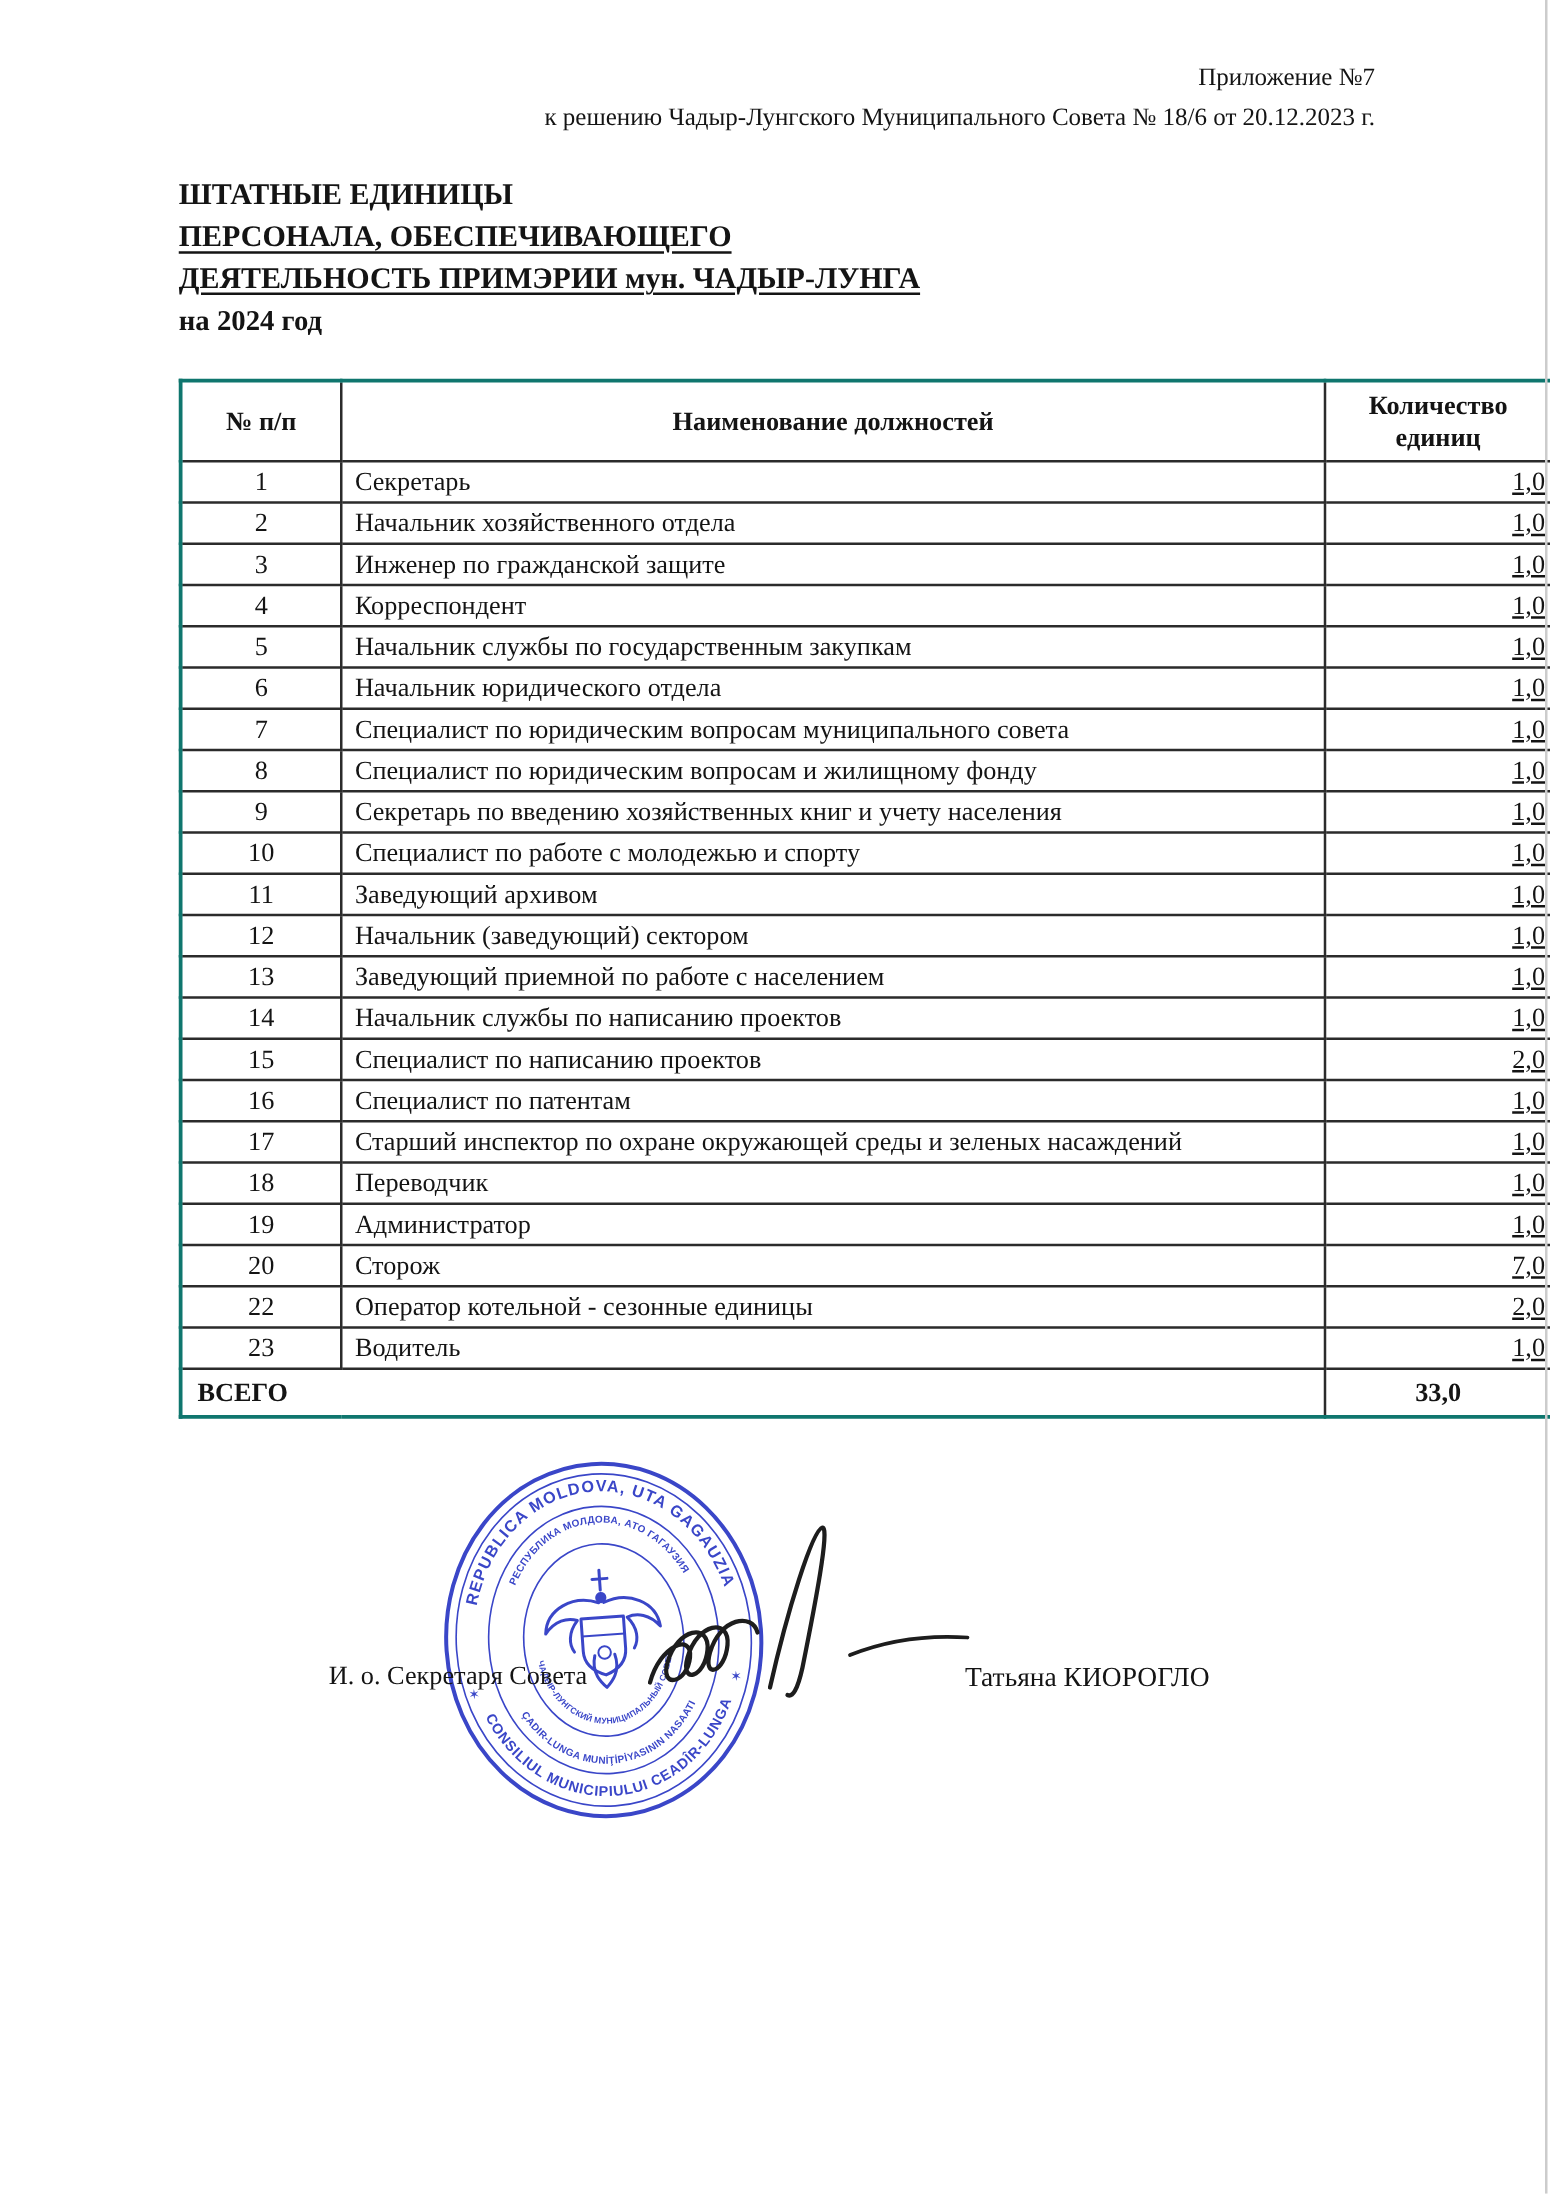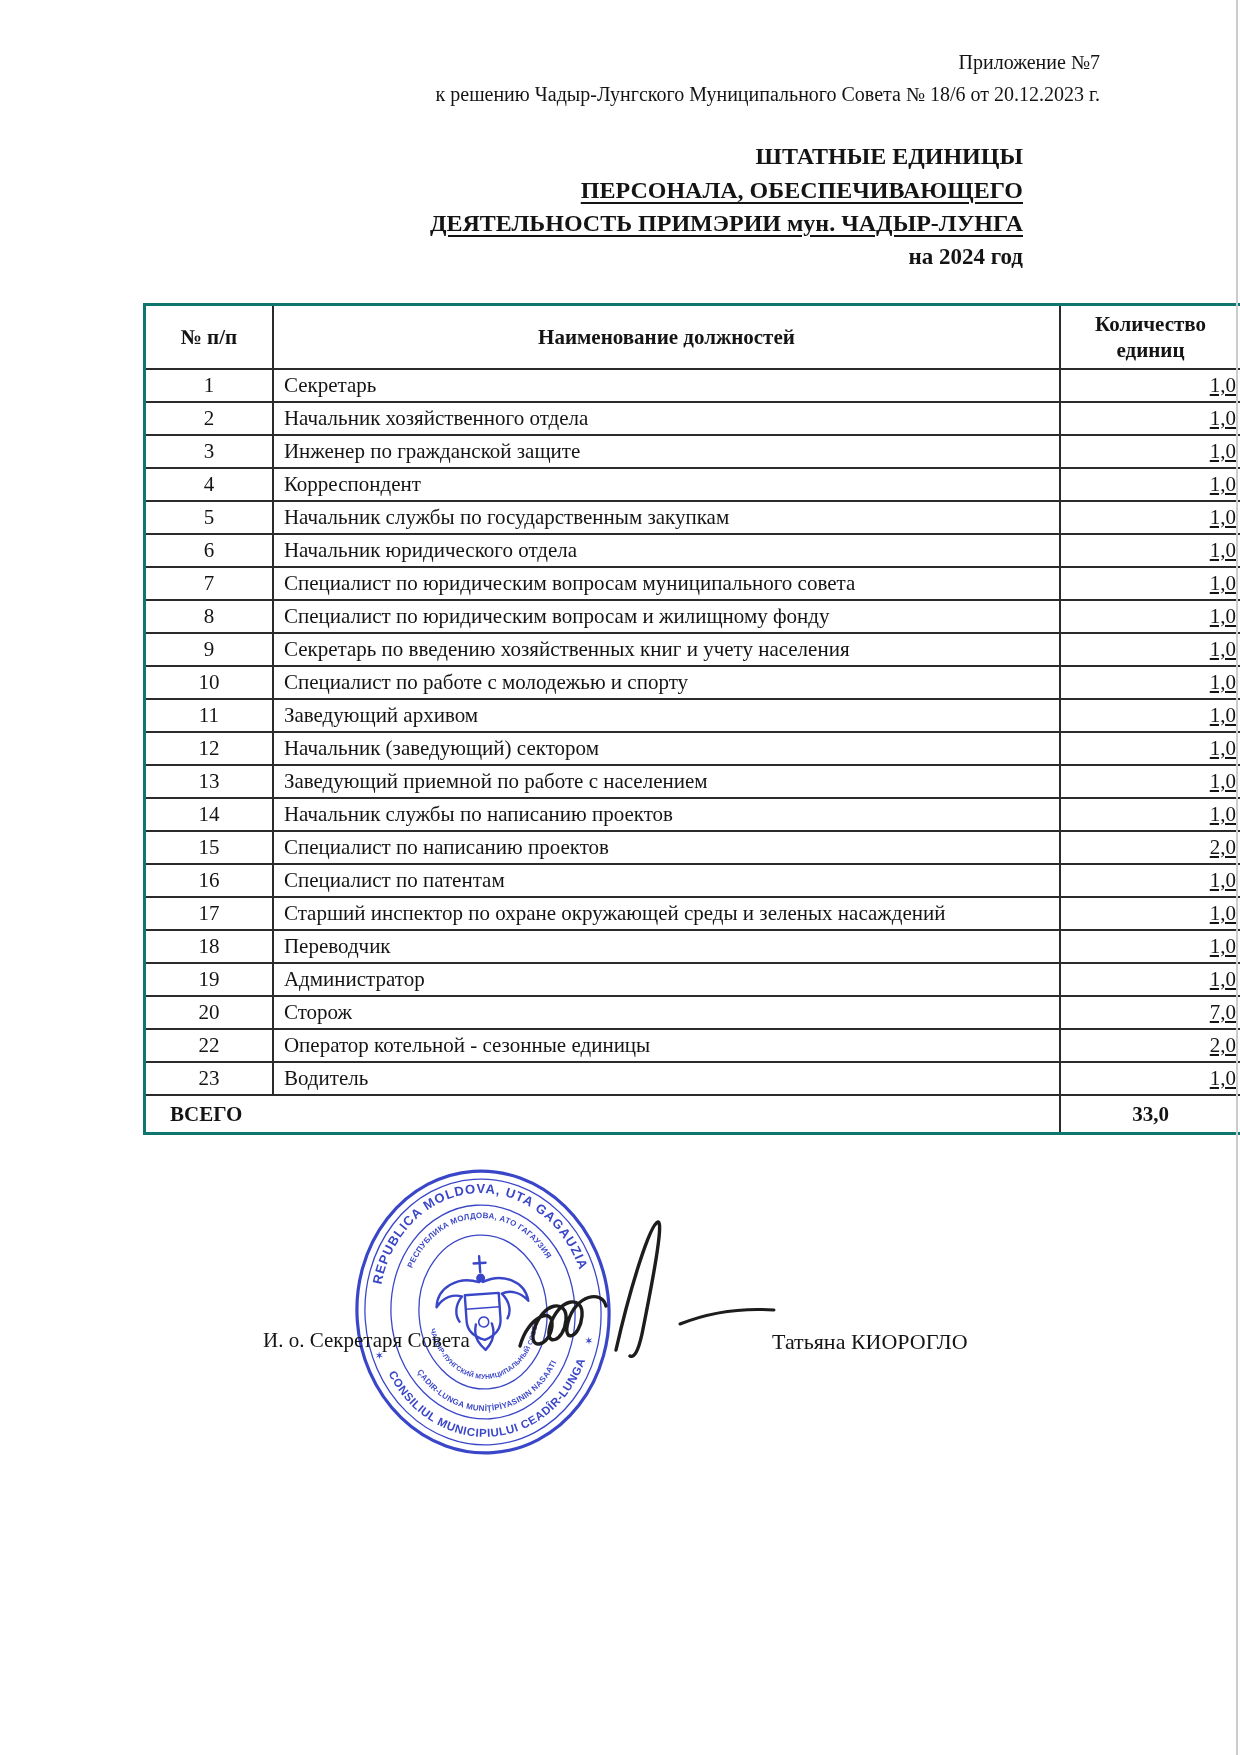--- a/index.html
+++ b/index.html
@@ -14,21 +14,21 @@
   .page { position:absolute; inset:0; }
 
   .doc-header {
     position:absolute; top:46px; right:140px;
     text-align:right; font-size:20px; line-height:1.6;
     white-space:nowrap;
   }
 
   .title-block {
     position:absolute; top:140px; left:143px; width:880px;
-    text-align:right; font-weight:bold; font-size:24px; line-height:1.4;
+    text-align:left; font-weight:bold; font-size:24px; line-height:1.4;
   }
   .title-block .underlined {
     text-decoration:underline;
     text-underline-offset:4px;
     text-decoration-thickness:2px;
   }
   .title-block .year-line { font-size:23px; }
 
   table.staff {
     position:absolute; top:303px; left:143px; width:1100px;
@@ -40,21 +40,21 @@
     font-weight:bold; text-align:center; vertical-align:middle;
     height:58px; line-height:1.25; padding:2px 8px;
   }
   th.h-num { width:105px; }
   th.h-pos { width:739px; }
   th.h-count { width:156px; }
   td.col-num { text-align:center; height:31px; vertical-align:middle; padding:0 4px; }
   td.col-pos { text-align:left; vertical-align:middle; padding:1px 10px; line-height:1.35; }
   td.col-count { text-align:right; vertical-align:middle; padding:0 4px;text-decoration:underline; }
   table.staff tfoot td { font-weight:bold; height:34px; vertical-align:middle; }
-  tfoot td.total-label { text-align:left; padding-left:24px; }
+  tfoot td.total-label { text-align:left; padding-left:12px; }
   tfoot td.total-value { text-align:center; }
 
   .sig-role { position:absolute; left:263px; top:1328px; font-size:21px; white-space:nowrap; }
   .sig-name { position:absolute; left:772px; top:1329px; font-size:22px; white-space:nowrap; }
 
   .stamp {
     position:absolute; left:352px; top:1166px; width:262px; height:292px;
     mix-blend-mode:multiply; opacity:.93;
     transform:rotate(-4deg);
   }

